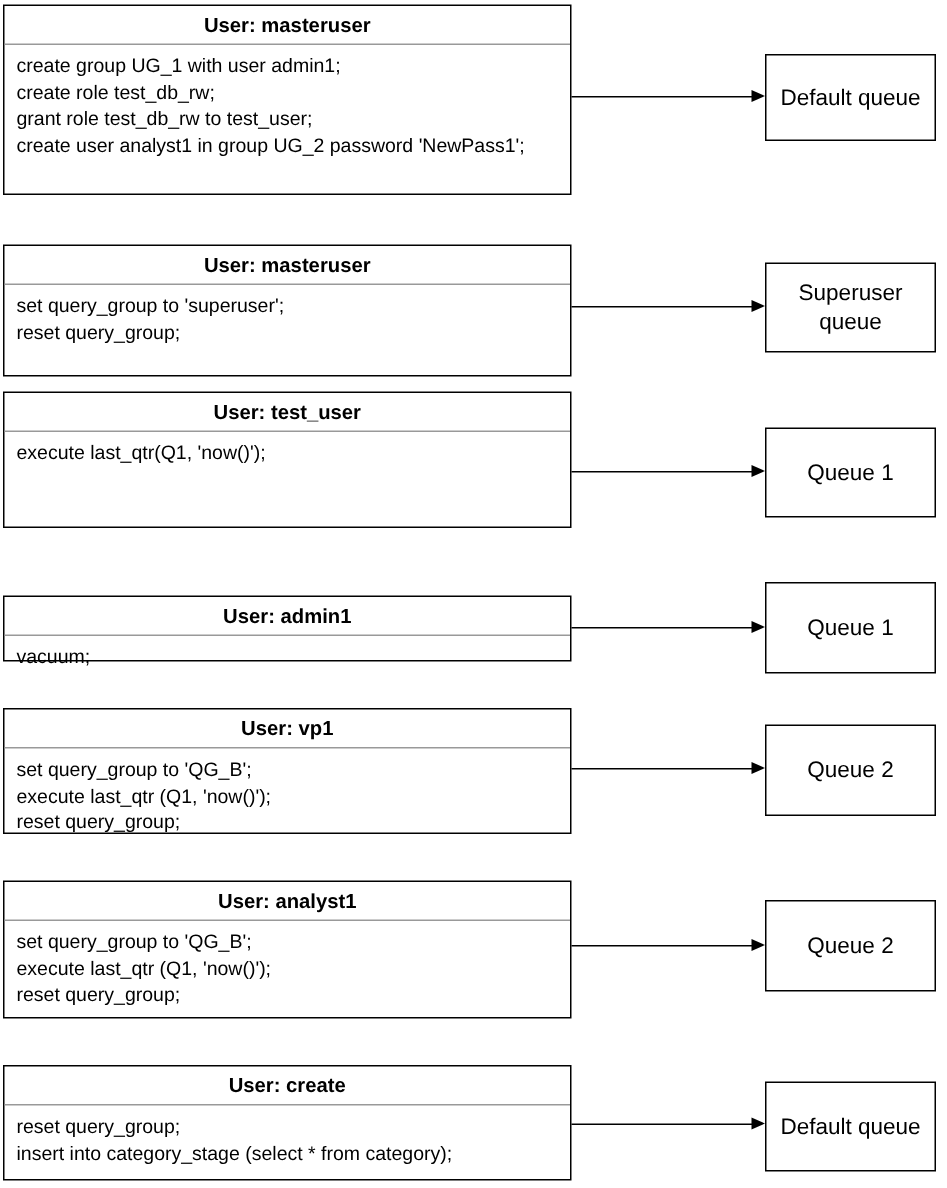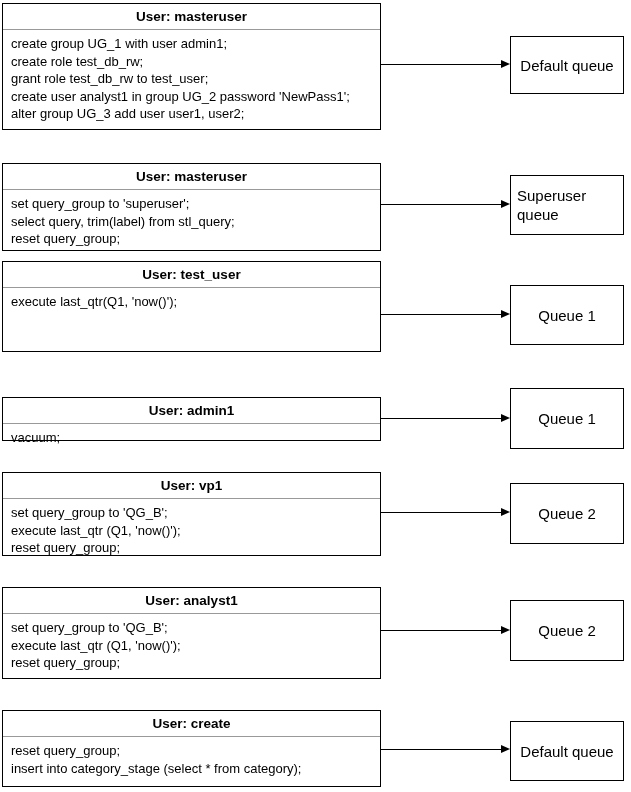--- a/index.html
+++ b/index.html
@@ -39,21 +39,21 @@
   .queue-box {
     position: absolute;
     left: 510px;
     width: 114px;
     box-sizing: border-box;
     background: var(--background, #ffffff);
     border: 1px solid var(--box-border, #000000);
     display: flex;
     align-items: center;
     justify-content: center;
-    text-align: left;
+    text-align: center;
     font-size: 15px;
     line-height: 19px;
     padding: 0 6px;
   }
   .arrow {
     position: absolute;
     left: 381px;
     width: 129px;
     height: 9px;
   }
@@ -83,38 +83,36 @@
 
   <div class="user-box" style="top:3px;height:127px">
     <div class="user-header">
       <span>User: masteruser</span>
     </div>
     <div class="sql-body">
         <div class="sql-line">create group UG_1 with user admin1;</div>
         <div class="sql-line">create role test_db_rw;</div>
         <div class="sql-line">grant role test_db_rw to test_user;</div>
         <div class="sql-line">create user analyst1 in group UG_2 password 'NewPass1';</div>
-        <div class="sql-line">alter group UG_3 add user user1, user2;</div>
       </div>
   </div>
   <div class="arrow" style="top:60px">
     <div class="arrow-line"></div>
     <div class="arrow-head"></div>
   </div>
   <div class="queue-box" style="top:36px;height:58px">
     <span>Default queue</span>
   </div>
 
   <div class="user-box" style="top:163px;height:88px">
     <div class="user-header">
       <span>User: masteruser</span>
     </div>
     <div class="sql-body">
         <div class="sql-line">set query_group to 'superuser';</div>
-        <div class="sql-line">select query, trim(label) from stl_query;</div>
         <div class="sql-line">reset query_group;</div>
       </div>
   </div>
   <div class="arrow" style="top:200px">
     <div class="arrow-line"></div>
     <div class="arrow-head"></div>
   </div>
   <div class="queue-box" style="top:175px;height:60px">
     <span>Superuser queue</span>
   </div>

